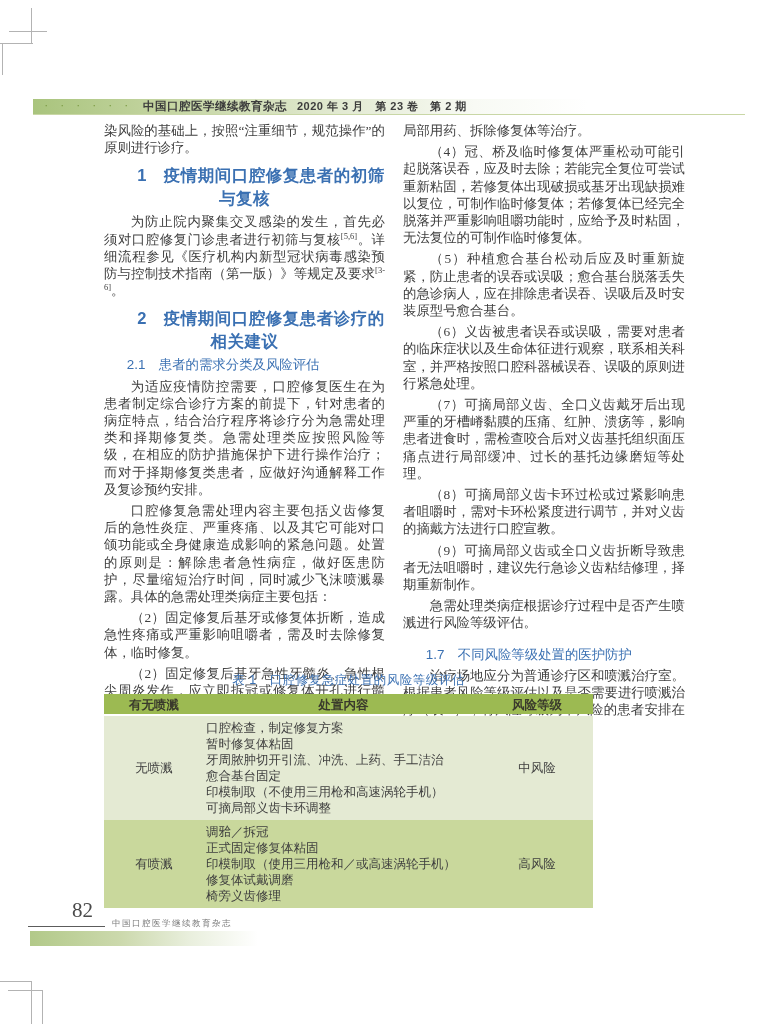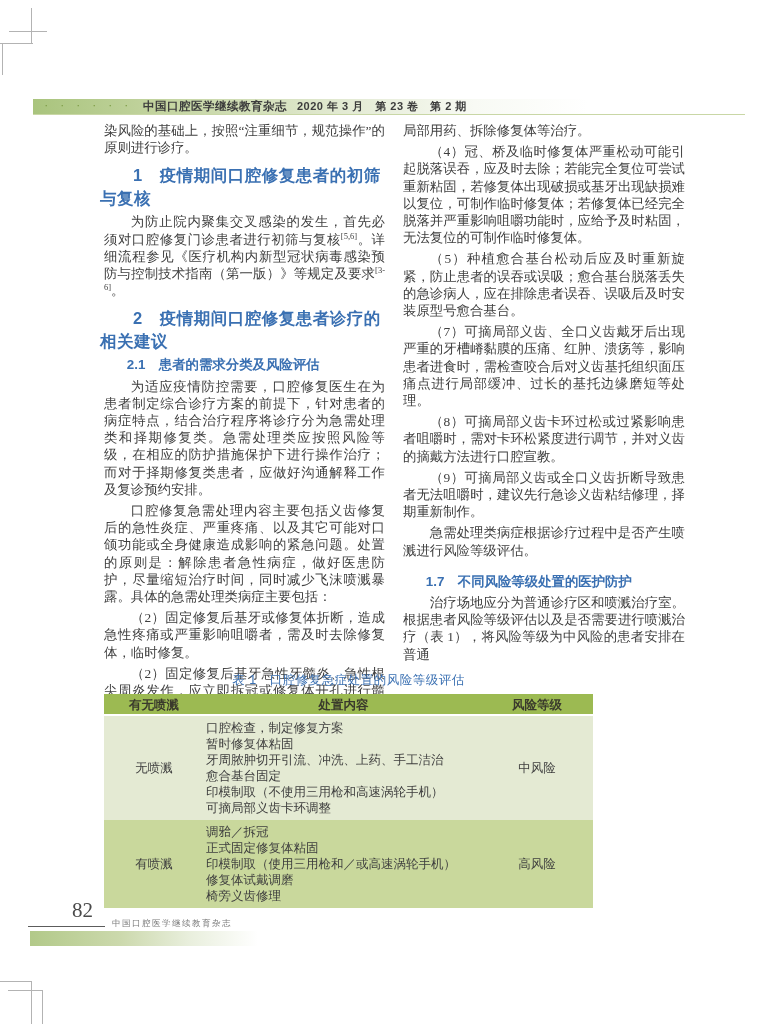--- a/index.html
+++ b/index.html
@@ -15,23 +15,23 @@
   .header-dots{color:#7f9f49;font-size:9px;letter-spacing:13px;margin-left:12px;font-weight:bold;line-height:1;}
   .header-title{font-size:11.5px;font-weight:bold;color:#3c3c3c;letter-spacing:0.5px;margin-left:2px;}
   .header-issue{font-size:11px;font-weight:bold;color:#3c3c3c;margin-left:10px;letter-spacing:0.5px;text-align:right;}
   
   .col{position:absolute;top:118px;text-align:justify;font-size:13.4px;line-height:17.2px;}
   .col-left{left:100px;width:289px;}
   .col-right{left:399px;width:290px;}
   .col p{margin:4px;}
   .col p.indent{text-indent:2em;}
   .col .h1{color:#3a70b2;font-weight:bold;font-size:16.5px;line-height:22.5px;
-    margin:8px 0 4px;text-indent:2em;text-align:left;
+    margin:8px 0 4px;text-indent:2em;text-align:center;
     font-family:"Liberation Sans","DejaVu Sans",sans-serif;letter-spacing:0.5px;}
-  .col .h2{color:#3a70b2;font-weight:bold;font-size:13.4px;line-height:17.2px;
+  .col .h2{color:#3a70b2;font-weight:normal;font-size:13.4px;line-height:17.2px;
     margin:4px 0 2px;text-indent:2em;text-align:left;
     font-family:"Liberation Sans","DejaVu Sans",sans-serif;}
   .col .h2.mt{margin-top:14px;}
   .col sup{font-size:8.5px;line-height:0;}
   
   .table-block{position:absolute;left:104px;top:672px;width:489px;
     font-family:"Liberation Sans","DejaVu Sans",sans-serif;}
   .table-caption{text-align:center;color:#3a70b2;font-size:12.5px;margin-bottom:5px;letter-spacing:0.5px;}
   .thead{display:flex;background:#9cba52;height:20px;align-items:flex-end;
     font-size:12.5px;font-weight:bold;color:#3a3a2c;margin-bottom:2px;}
@@ -82,20 +82,21 @@
       <p class="p indent">为适应疫情防控需要，口腔修复医生在为患者制定综合诊疗方案的前提下，针对患者的病症特点，结合治疗程序将诊疗分为急需处理类和择期修复类。急需处理类应按照风险等级，在相应的防护措施保护下进行操作治疗；而对于择期修复类患者，应做好沟通解释工作及复诊预约安排。</p>
       <p class="p indent">口腔修复急需处理内容主要包括义齿修复后的急性炎症、严重疼痛、以及其它可能对口颌功能或全身健康造成影响的紧急问题。处置的原则是：解除患者急性病症，做好医患防护，尽量缩短治疗时间，同时减少飞沫喷溅暴露。具体的急需处理类病症主要包括：</p>
       <p class="p indent">（2）固定修复后基牙或修复体折断，造成急性疼痛或严重影响咀嚼者，需及时去除修复体，临时修复。</p>
       <p class="p indent">（2）固定修复后基牙急性牙髓炎、急性根尖周炎发作，应立即拆冠或修复体开孔进行髓腔开放。</p>
       <p class="p indent">（3）修复体造成的牙周脓肿及种植体周围感染时，根据需要进行切开引流、牙周冲洗、手工洁治、</p>
     </div>
   <div class="col col-right">
       <p class="p cont">局部用药、拆除修复体等治疗。</p>
       <p class="p indent">（4）冠、桥及临时修复体严重松动可能引起脱落误吞，应及时去除；若能完全复位可尝试重新粘固，若修复体出现破损或基牙出现缺损难以复位，可制作临时修复体；若修复体已经完全脱落并严重影响咀嚼功能时，应给予及时粘固，无法复位的可制作临时修复体。</p>
       <p class="p indent">（5）种植愈合基台松动后应及时重新旋紧，防止患者的误吞或误吸；愈合基台脱落丢失的急诊病人，应在排除患者误吞、误吸后及时安装原型号愈合基台。</p>
+      <p class="p indent">（6）义齿被患者误吞或误吸，需要对患者的临床症状以及生命体征进行观察，联系相关科室，并严格按照口腔科器械误吞、误吸的原则进行紧急处理。</p>
       <p class="p indent">（7）可摘局部义齿、全口义齿戴牙后出现严重的牙槽嵴黏膜的压痛、红肿、溃疡等，影响患者进食时，需检查咬合后对义齿基托组织面压痛点进行局部缓冲、过长的基托边缘磨短等处理。</p>
       <p class="p indent">（8）可摘局部义齿卡环过松或过紧影响患者咀嚼时，需对卡环松紧度进行调节，并对义齿的摘戴方法进行口腔宣教。</p>
       <p class="p indent">（9）可摘局部义齿或全口义齿折断导致患者无法咀嚼时，建议先行急诊义齿粘结修理，择期重新制作。</p>
       <p class="p indent">急需处理类病症根据诊疗过程中是否产生喷溅进行风险等级评估。</p>
       <div class="h2 mt">1.7　不同风险等级处置的医护防护</div>
       <p class="p indent">治疗场地应分为普通诊疗区和喷溅治疗室。根据患者风险等级评估以及是否需要进行喷溅治疗（表 1），将风险等级为中风险的患者安排在普通</p>
     </div>
 
   <div class="table-block">
     <div class="table-caption">表 1　口腔修复急症处置的风险等级评估</div>

